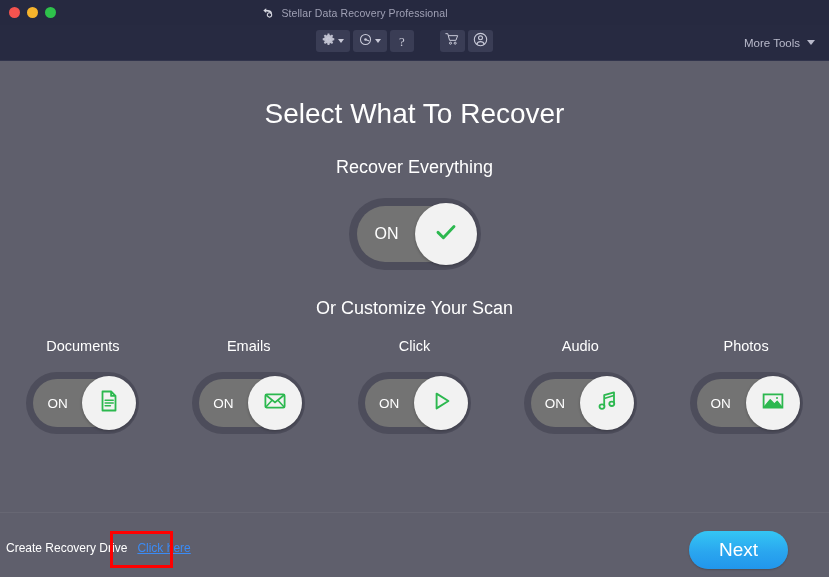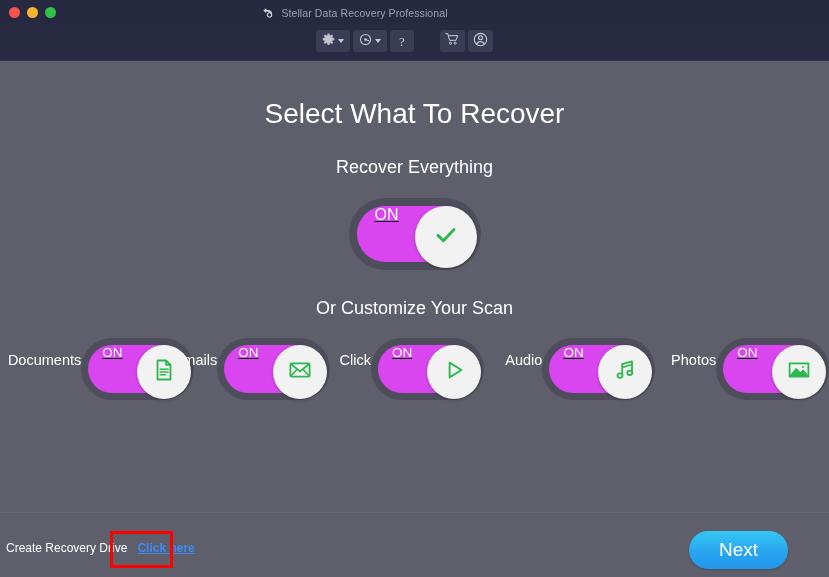--- a/index.html
+++ b/index.html
@@ -173,26 +173,25 @@
     align-items: center;
     cursor: pointer;
     box-sizing: border-box;
   }
   .toggle.big {
     width: 132px;
     height: 72px;
     padding: 8px;
   }
   .pill {
-    background: #d946ef;
+    background: #737373;
     border-radius: 999px;
     display: flex;
-    align-items: flex-start;
+    align-items: center;
     position: relative;
-    text-decoration: underline;
   }
   .toggle.big .pill {
     width: 116px;
     height: 56px;
   }
   .on-label {
     color: #ffffff;
     font-weight: 400;
   }
   .toggle.big .on-label {
@@ -228,21 +227,21 @@
     top: 278px;
     left: 0;
     width: 829px;
     display: flex;
     justify-content: space-around;
     align-items: flex-start;
   }
   .category {
     width: 150px;
     display: flex;
-    flex-direction: row;
+    flex-direction: column;
     align-items: center;
   }
   .cat-label {
     font-size: 14.5px;
     color: #ffffff;
     margin-bottom: 18px;
   }
   .toggle.small {
     width: 113px;
     height: 62px;
@@ -292,21 +291,20 @@
     width: 63px; height: 37px;
     border: 3px solid #ff0000;
     box-sizing: border-box;
     pointer-events: none;
   }
   .click-here {
     font-size: 12px;
     color: #3b8bf5;
     text-decoration: underline;
     cursor: pointer;
-    font-weight: bold;
   }
   .next-btn {
     position: absolute;
     right: 41px; top: 531px;
     width: 99px; height: 38px;
     border-radius: 19px;
     background: linear-gradient(180deg, #34c6f4 0%, #2aa6ef 55%, #2196ec 100%);
     display: flex;
     align-items: center;
     justify-content: center;
@@ -381,20 +379,24 @@
         <span>
           <svg width="15" height="15" viewBox="0 0 16 16">
             <circle cx="8" cy="8" r="6.6" fill="none" stroke="#c9cad8" stroke-width="1.2"></circle>
             <circle cx="8" cy="6.2" r="2.1" fill="none" stroke="#c9cad8" stroke-width="1.2"></circle>
             <path d="M3.9 13.3a4.3 4.3 0 0 1 8.2 0" fill="none" stroke="#c9cad8" stroke-width="1.2"></path>
           </svg>
         </span>
       </div>
     </div>
 
+    <div class="more-tools">
+      <span class="more-tools-label">More Tools</span>
+      <span class="caret"></span>
+    </div>
   </div>
 
   <div class="content">
 
     <div class="page-title">Select What To Recover</div>
 
     <div class="subtitle-everything">Recover Everything</div>
 
     <div class="big-toggle-wrap">
       <div class="toggle big">

